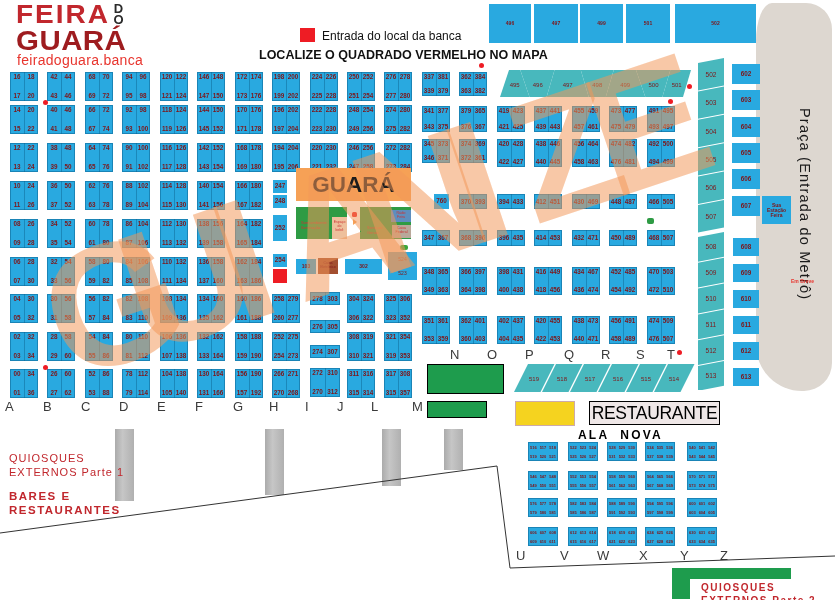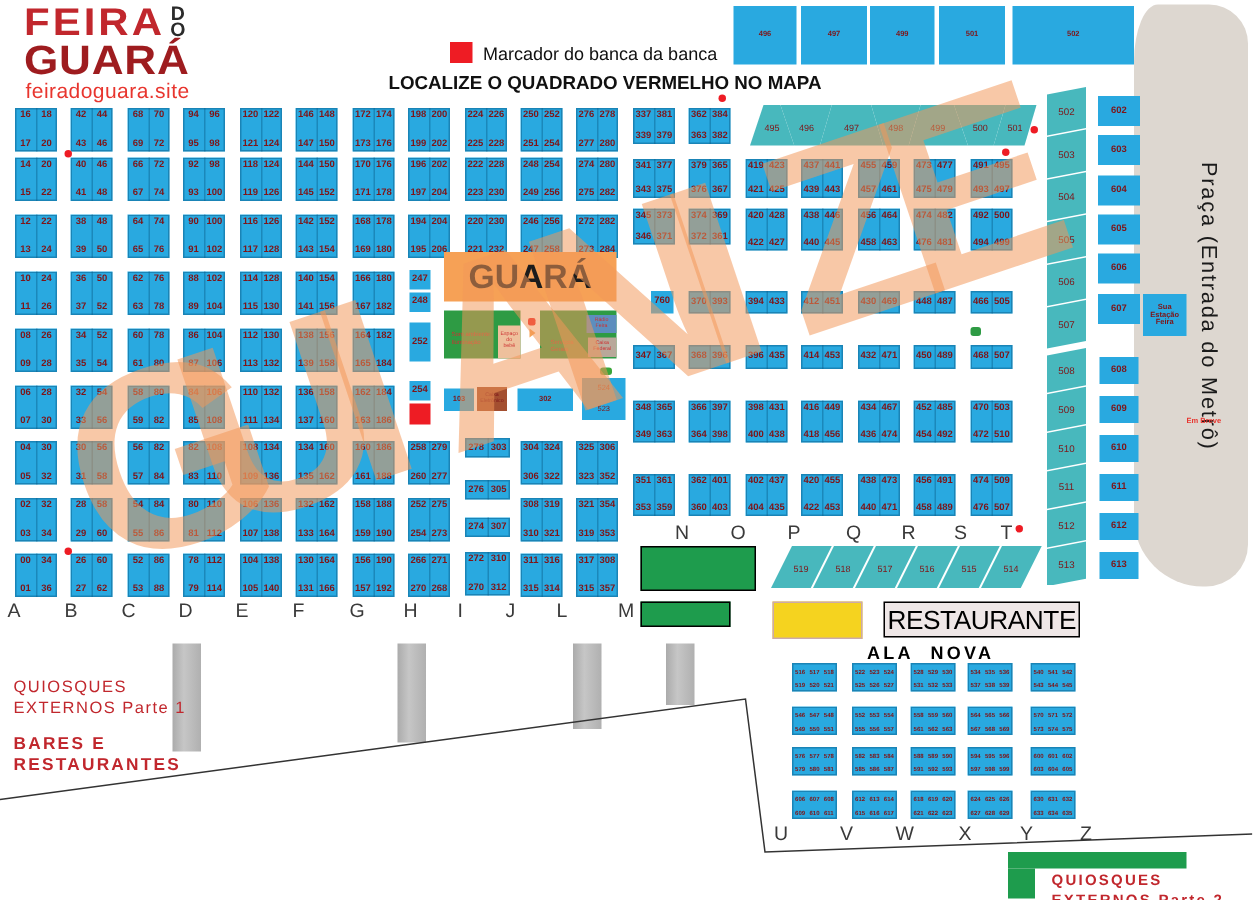--- a/index.html
+++ b/index.html
@@ -13,25 +13,25 @@
 .lbl{position:absolute;color:#3a3a3a;font-size:13px;}
 .abs{position:absolute;}
 </style></head><body>
 
 <div class="abs" style="left:16px;top:0px;width:110px;height:26px;color:#c1272d;font-weight:bold;font-size:28px;letter-spacing:2px;transform:scale(1.0,0.92);transform-origin:0 0">FEIRA</div>
 
 <div class="abs" style="left:110px;top:3px;width:17px;color:#2b2b2b;font-weight:bold;font-size:13px;line-height:0.85;text-align:center">D<br>O</div>
 
 <div class="abs" style="left:16px;top:25px;width:120px;height:28px;color:#9e1c1f;font-weight:bold;font-size:31px;letter-spacing:0.5px;transform:scale(0.95,0.88);transform-origin:0 0">GUARÁ</div>
 
-<div class="abs" style="left:17px;top:52px;color:#e8352e;font-size:14px;letter-spacing:0.3px">feiradoguara.site</div>
+<div class="abs" style="left:17px;top:52px;color:#e8352e;font-size:14px;letter-spacing:0.3px">feiradoguara.banca</div>
 
 <div class="abs" style="left:300px;top:28px;width:15px;height:14px;background:#ee1c24"></div>
 
-<div class="abs" style="left:322px;top:29px;color:#111;font-size:12px;">Marcador do banca da banca</div>
+<div class="abs" style="left:322px;top:29px;color:#111;font-size:12px;">Entrada do local da banca</div>
 
 <div class="abs" style="left:259px;top:48px;color:#111;font-size:12.5px;font-weight:bold;">LOCALIZE O QUADRADO VERMELHO NO MAPA</div>
 
 <div class="c1" style="left:489px;top:4px;width:42px;height:39px;background:#29a9e0">
     <span>496</span>
   </div>
 
 <div class="c1" style="left:534px;top:4px;width:44px;height:39px;background:#29a9e0">
     <span>497</span>
   </div>

